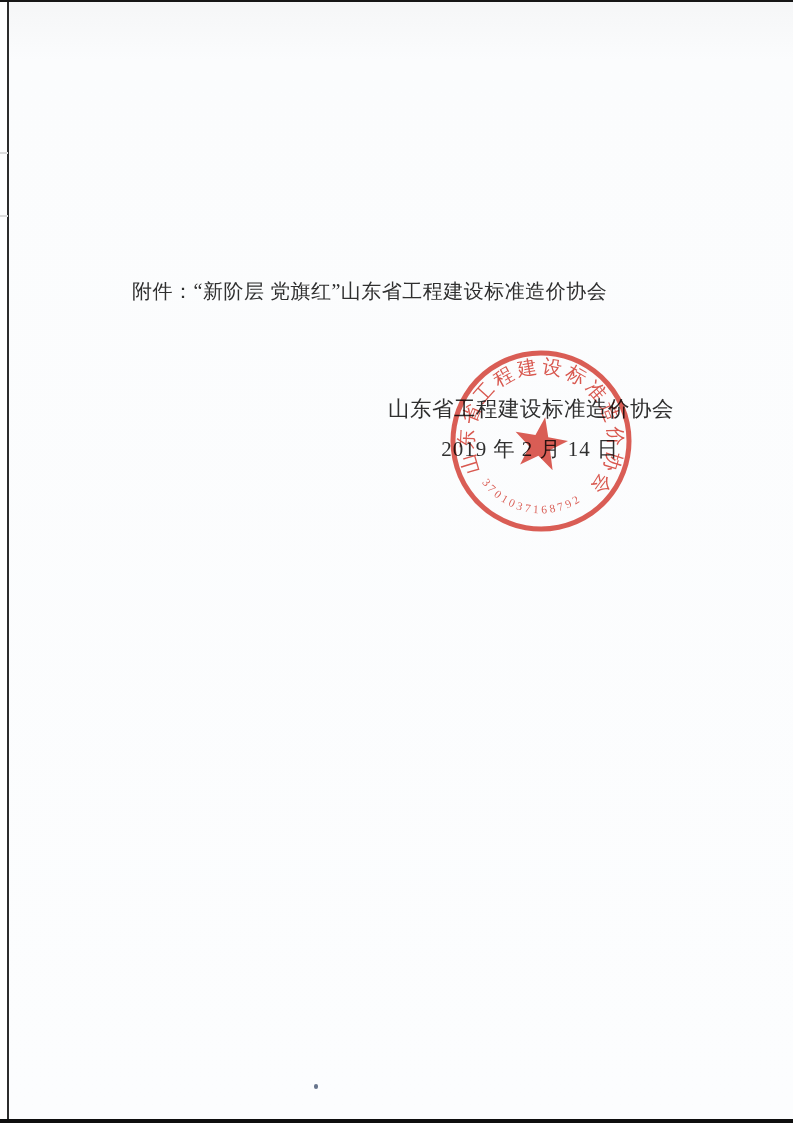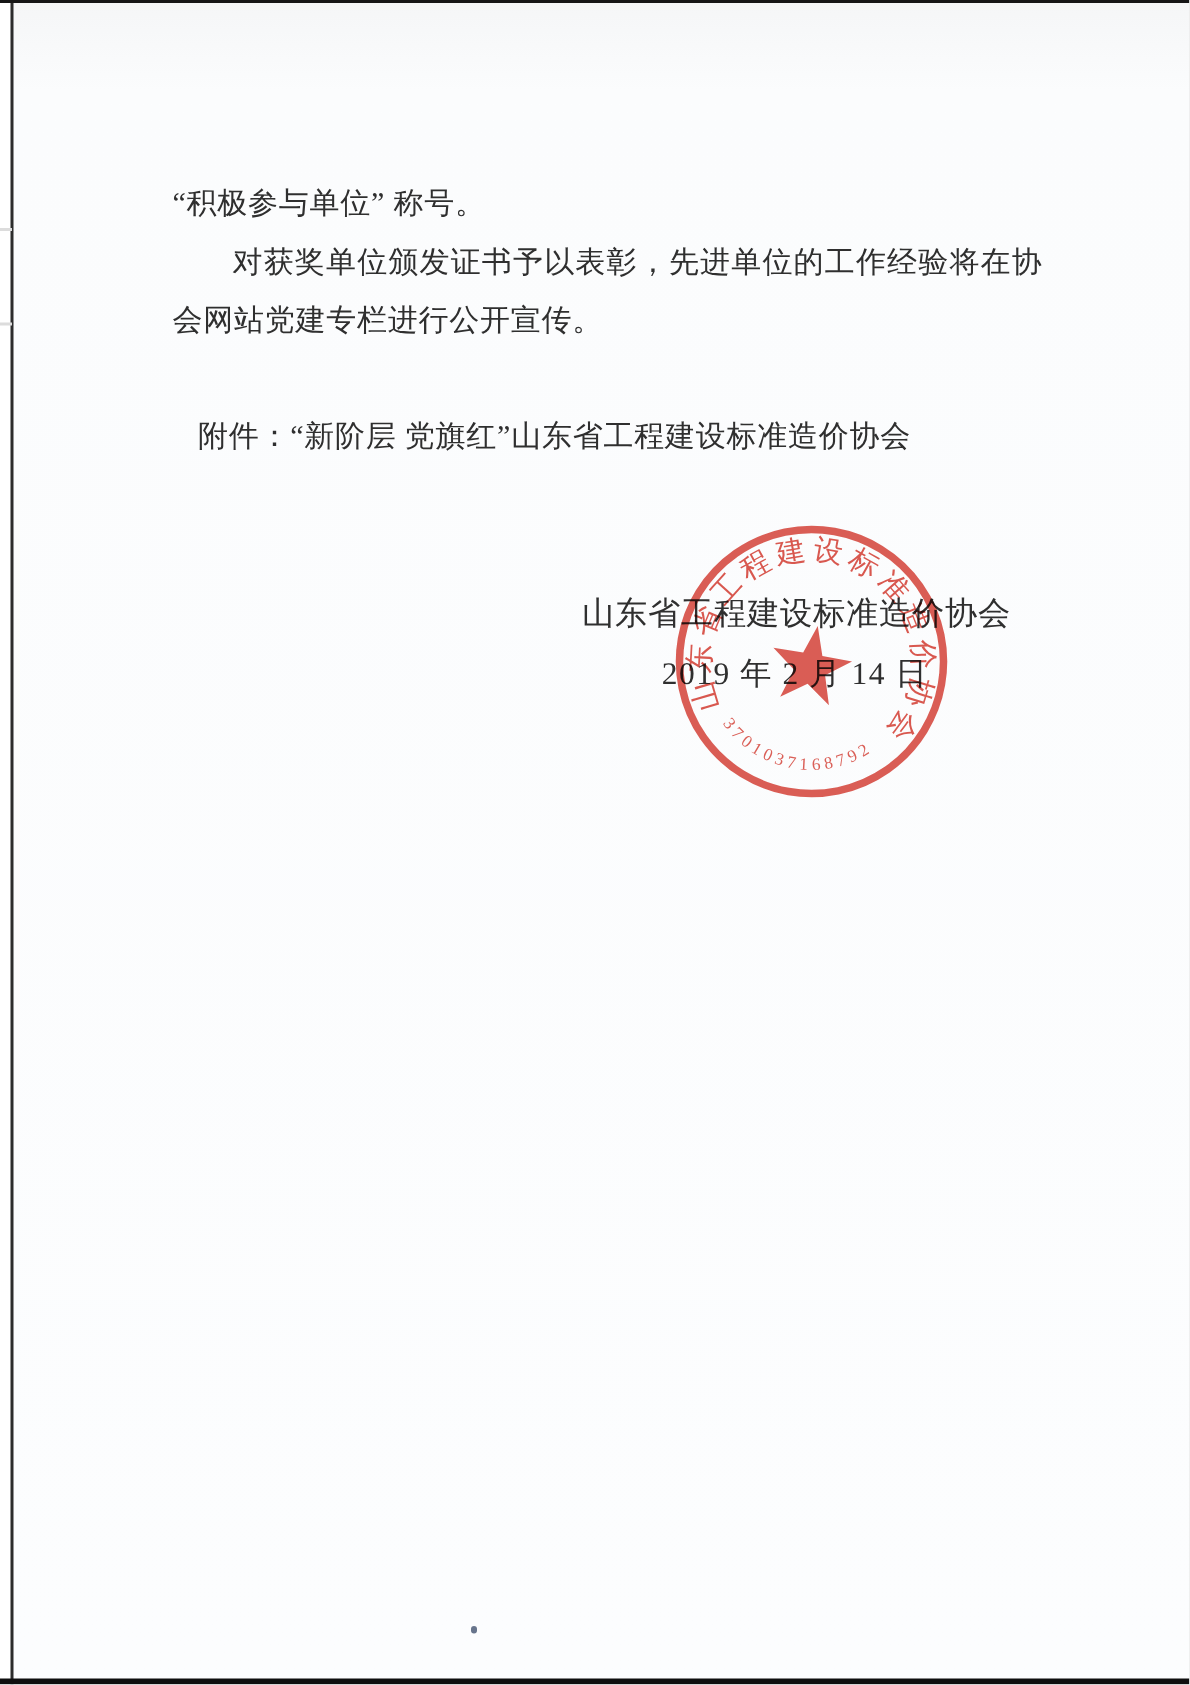--- a/index.html
+++ b/index.html
@@ -60,24 +60,20 @@
 <div class="scan-page">
 
   <div class="edge-left-paper"></div>
   <div class="edge-left"></div>
   <div class="edge-top"></div>
   <div class="edge-bottom"></div>
   <div class="tick t1"></div>
   <div class="tick t2"></div>
   <div class="speck-blue"></div>
 
-  <div class="body-text">
-    <p>“积极参与单位” 称号。</p>
-    <p class="indent">对获奖单位颁发证书予以表彰，先进单位的工作经验将在协会网站党建专栏进行公开宣传。</p>
-  </div>
 
   <div class="attachment-line">附件：“新阶层 党旗红”山东省工程建设标准造价协会</div>
 
   <div class="signature-block">
     <div class="signature-org">山东省工程建设标准造价协会</div>
     <div class="signature-date">2019 年 2 月 14 日</div>
   </div>
 
   <div class="seal">
     <svg width="200" height="200" viewBox="0 0 200 200">

